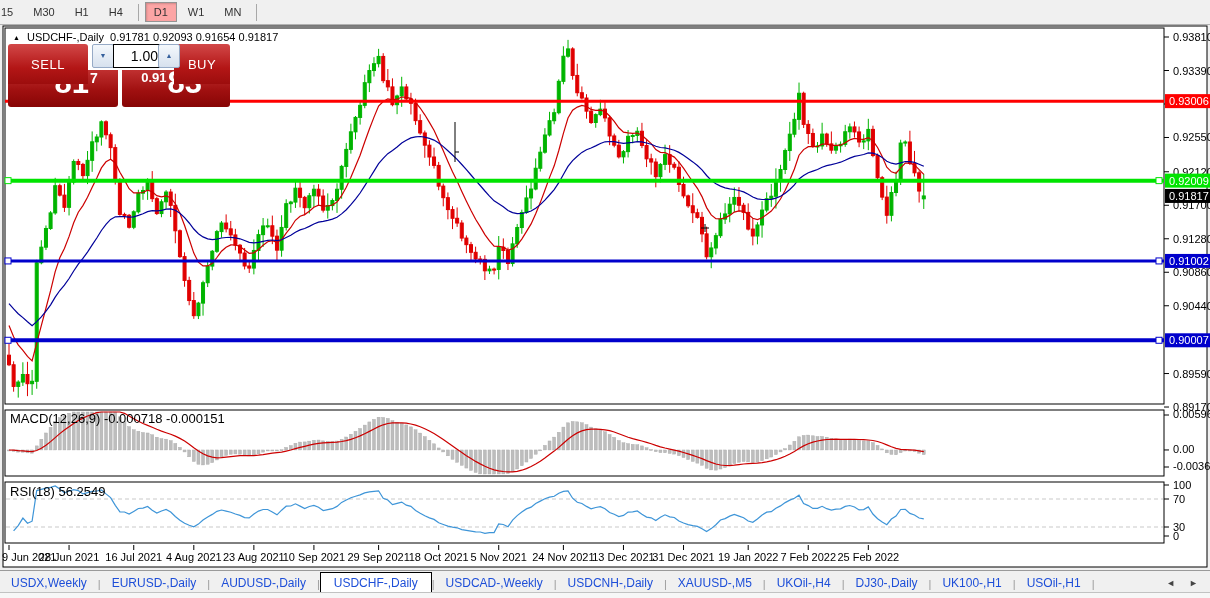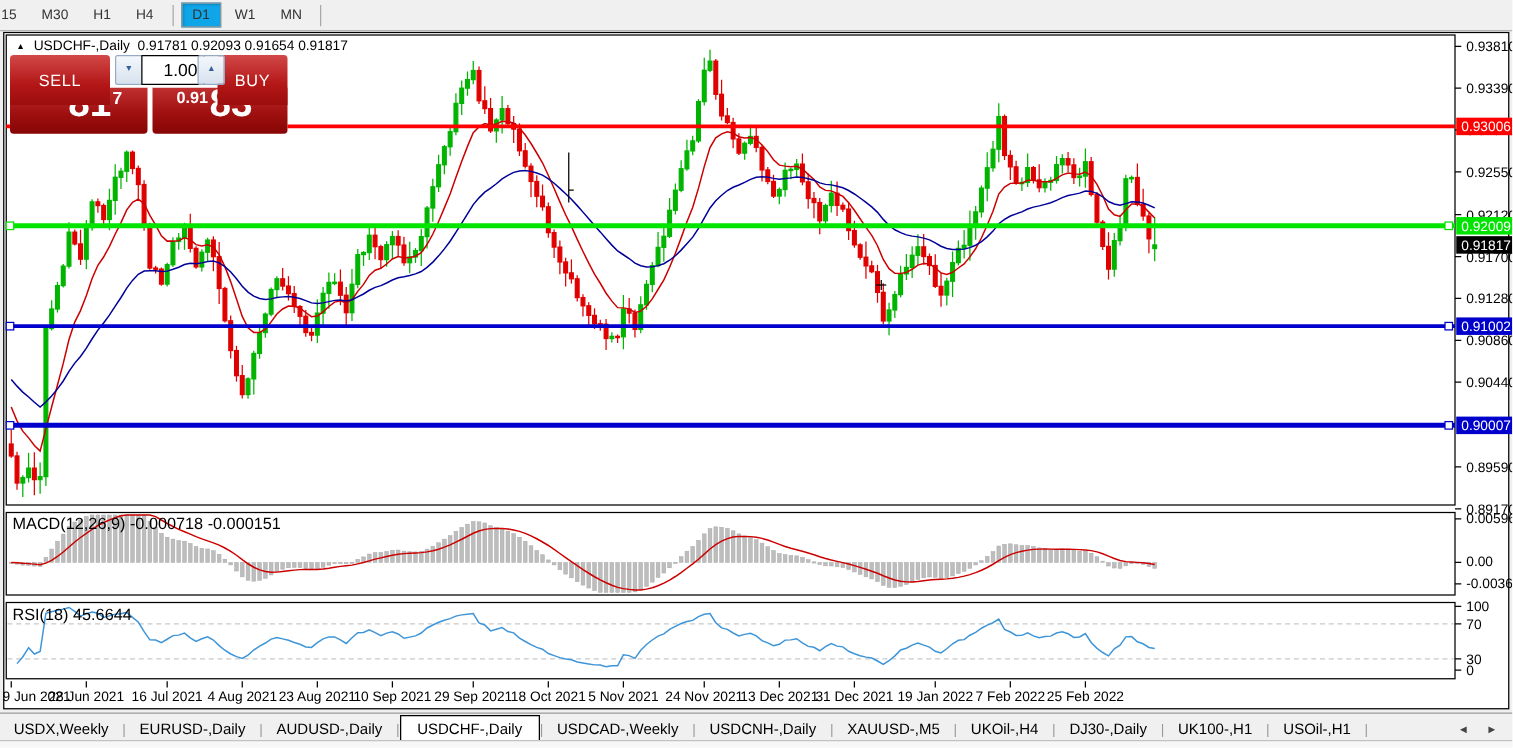--- a/index.html
+++ b/index.html
@@ -3,21 +3,21 @@
 <meta charset="utf-8">
 <style>
   html,body{margin:0;padding:0;background:#fff;}
   #app{position:relative;width:1210px;height:598px;background:#f0f0f0;
        font-family:"Liberation Sans",sans-serif;overflow:hidden;}
   
   .toolbar{position:absolute;left:0;top:0;width:1210px;height:24px;background:#f0f0f0;
            border-bottom:1px solid #b2b2b2;display:flex;align-items:center;}
   .tf-btn{font-size:11px;color:#333;padding:3px 8px;margin:0 1px;border:1px solid transparent;cursor:default;}
   .tf-btn.first{margin-left:-8px;}
-  .tf-btn.active{background:#0ea5e9;border:1px solid #949494;box-shadow:inset 1px 1px 2px rgba(0,0,0,.18);}
+  .tf-btn.active{background:#fca5a5;border:1px solid #949494;box-shadow:inset 1px 1px 2px rgba(0,0,0,.18);}
   .tf-sep{width:1px;height:17px;background:#a8a8a8;margin:0 5px;}
   
   #chart-svg{position:absolute;left:0;top:25px;}
   
   .chart-title{position:absolute;left:13px;top:31px;font-size:11px;color:#000;white-space:nowrap;}
   .chart-title .arrow{font-size:7px;position:relative;top:-1px;margin-right:7px;}
   .ind-label{position:absolute;font-size:13px;color:#000;white-space:nowrap;}
   .ind-label b{font-weight:normal;}
   
   #trade-panel{position:absolute;left:8px;top:44px;width:222px;height:63px;font-family:"Liberation Sans",sans-serif;}
@@ -37,21 +37,21 @@
   .tp-big{font-size:31px;font-weight:bold;line-height:.82;}
   .tp-sup{font-size:14px;font-weight:bold;margin:0 0 14px 1px;}
   .vol-btn{position:absolute;top:0;width:20px;height:22px;background:linear-gradient(#f4f8fc,#d7e1ee);
            border:1px solid #96aac6;border-radius:2px;color:#35609c;font-size:7px;text-align:center;line-height:22px;}
   .vol-down{left:84px;} .vol-up{left:150px;}
   .vol-input{position:absolute;left:105px;top:0;width:44px;height:22px;background:#fff;border:1px solid #000000;
              font-size:14px;color:#000;text-align:right;line-height:22px;padding-right:5px;box-sizing:content-box;}
   
   .tabbar{position:absolute;left:0;top:570px;width:1210px;height:22px;background:#f0f0f0;border-top:1px solid #9a9a9a;
           display:flex;align-items:flex-end;}
-  .tab{font-size:12px;color:#000000;padding:3px 11px 3px 11px;white-space:nowrap;cursor:default;}
+  .tab{font-size:12px;color:#1d4ed8;padding:3px 11px 3px 11px;white-space:nowrap;cursor:default;}
   .tab.active{background:#fff;border:1px solid #000;border-bottom:none;padding:3px 13px;margin-bottom:0;}
   .tabsep{color:#999;font-size:11px;padding-bottom:3px;}
   .tab-arrows{margin-left:auto;display:flex;gap:14px;padding:0 12px 5px 0;font-size:9px;color:#444;}
   .bottomstrip{position:absolute;left:0;top:592px;width:1210px;height:6px;background:#f7f7f7;border-top:1px solid #c2c2c2;}
 </style>
 </head>
 <body>
 
 <div id="app">
 
@@ -819,21 +819,21 @@
     <div class="tp-btn tp-buy-btn">BUY</div>
     <div class="vol-btn vol-down">▼</div>
     <div class="vol-input">1.00</div>
     <div class="vol-btn vol-up">▲</div>
   </div>
 
   <div class="ind-label" style="left:10px;top:411px;">
     <b>MACD(12,26,9)</b>&nbsp;<b>-0.000718 -0.000151</b>
   </div>
   <div class="ind-label" style="left:10px;top:484px;">
-    <b>RSI(18)</b>&nbsp;<b>45.6644</b>
+    <b>RSI(18)</b>&nbsp;<b>56.2549</b>
   </div>
 
   <div class="tabbar">
       <span class="tab">USDX,Weekly</span>
       <span class="tabsep">|</span>
       <span class="tab">EURUSD-,Daily</span>
       <span class="tabsep">|</span>
       <span class="tab">AUDUSD-,Daily</span>
       <span class="tabsep">|</span>
       <span class="tab active">USDCHF-,Daily</span>

